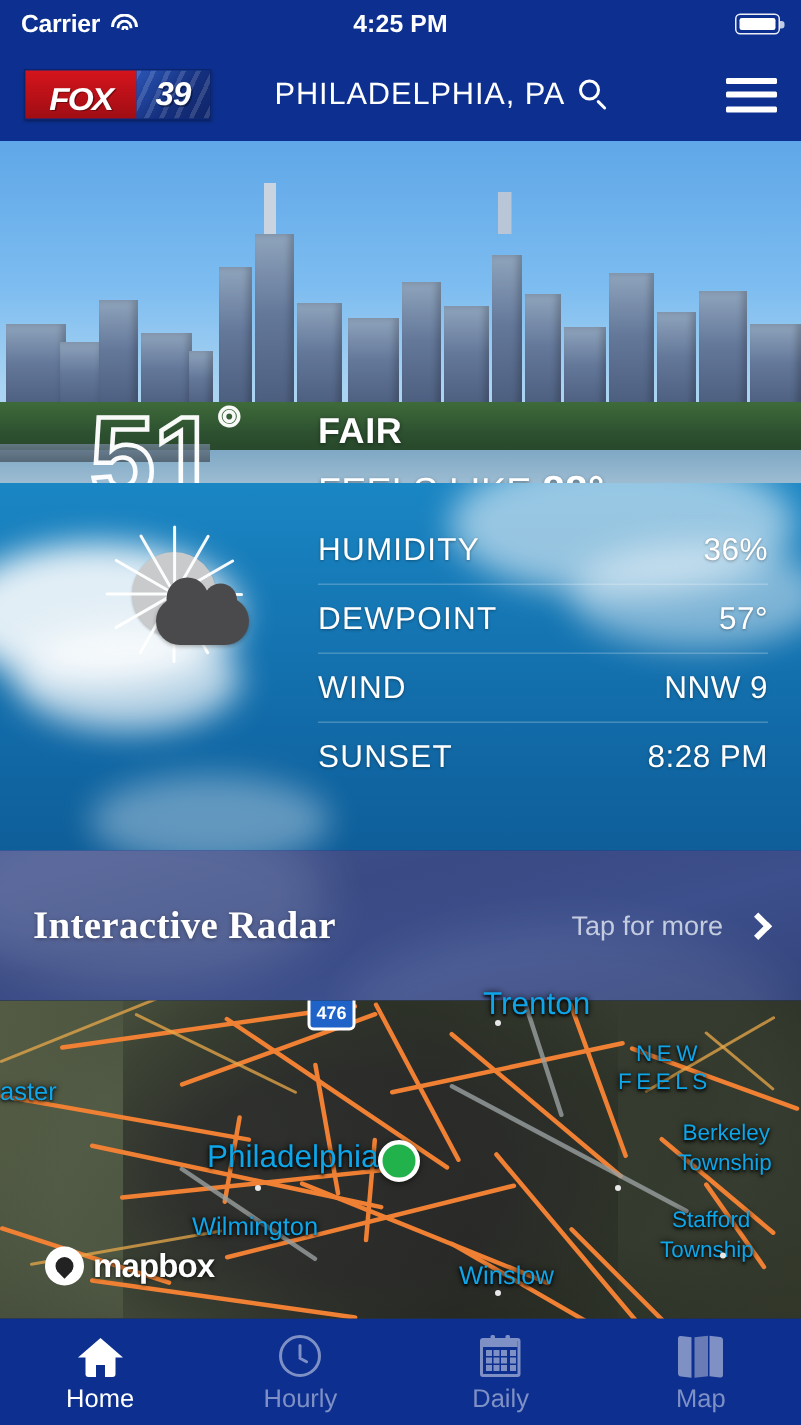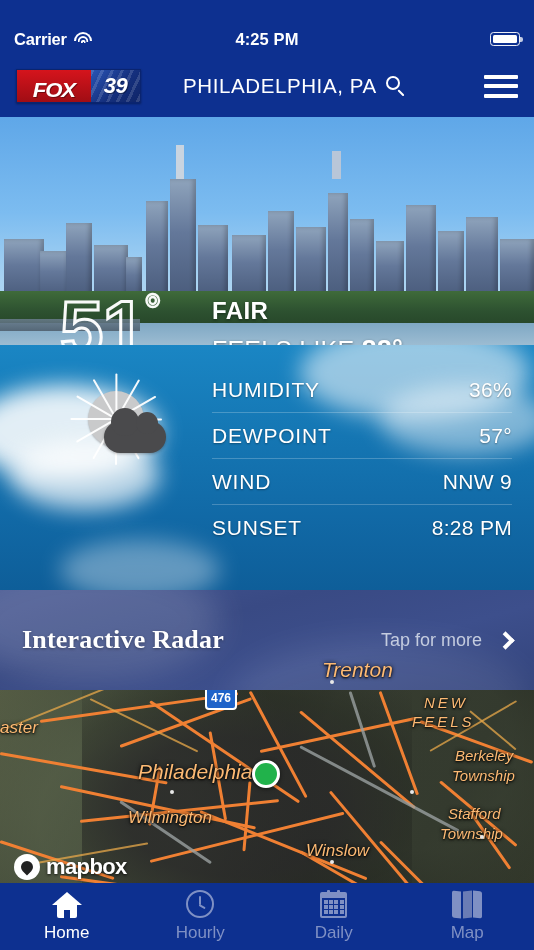--- a/index.html
+++ b/index.html
@@ -9,21 +9,21 @@
     background:#0b2f8a;
     overflow:hidden;
     -webkit-font-smoothing:antialiased;
   }
   .app { position:relative; width:534px; height:950px; overflow:hidden; background:#0d3090; }
 
   
   .statusbar {
     height:32px; background:#0d3090; color:#fff;
     display:flex; align-items:center; position:relative;
-    padding:0 14px; font-size:16px; font-weight:bold;margin-top:23px;
+    padding:0 14px; font-size:16px; font-weight:bold;
   }
   .sb-left { display:flex; align-items:center; gap:7px; }
   .sb-carrier { font-size:16.5px; font-weight:bold; letter-spacing:-0.2px; }
   .wifi-icon { width:19px; height:14px; position:relative; display:block; }
   .wifi-icon i {
     position:absolute; left:50%; border:2.2px solid #fff; border-bottom:none;
     border-radius:50% 50% 0 0 / 100% 100% 0 0; transform:translateX(-50%);
   }
   .wifi-icon i.w1 { width:18px; height:9px; top:0px; }
   .wifi-icon i.w2 { width:11px; height:6px; top:4px; }
@@ -159,30 +159,30 @@
   .map .urban { position:absolute; left:82px; top:0; width:330px; height:100%;
     background:radial-gradient(ellipse at 45% 55%, rgba(40,40,40,.82) 0 42%, rgba(35,38,32,.45) 70%, transparent 100%); }
   .rd { position:absolute; background:#f08033; height:3px; transform-origin:left center; border-radius:2px; }
   .rd.thin { height:2px; background:#e8a84a; opacity:.75; }
   .rd.gray { background:#9aa0a0; height:3px; opacity:.8; }
   .shield {
     position:absolute; left:205px; top:-4px; width:32px; height:24px; background:#1f63c9;
     border:2px solid #fff; border-radius:4px; color:#fff; font-size:12px; font-weight:bold;
     display:flex; align-items:center; justify-content:center; z-index:5;
   }
-  .mlabel { position:absolute; color:#fdba74; font-size:17px; z-index:6; text-shadow:0 0 4px rgba(0,0,0,.95), 0 1px 2px rgba(0,0,0,.9); white-space:nowrap;font-style:italic; }
+  .mlabel { position:absolute; color:#0ea5e9; font-size:17px; z-index:6; text-shadow:0 0 4px rgba(0,0,0,.95), 0 1px 2px rgba(0,0,0,.9); white-space:nowrap; }
   .mlabel.state { letter-spacing:3px; font-size:15px; }
   .mlabel.small { font-size:15px; }
   .mlabel.big { font-size:21px; }
   .mdot { position:absolute; width:4px; height:4px; background:#e8e8e8; border-radius:50%; z-index:6; }
   .locmark {
     position:absolute; left:252px; top:760px; width:28px; height:28px; border-radius:50%;
     background:#21b24b; border:3.5px solid #fff; box-shadow:0 1px 4px rgba(0,0,0,.55); z-index:8;
   }
-  .mapbox-logo { position:absolute; left:14px; bottom:22px; display:flex; align-items:center; gap:6px; z-index:8; }
+  .mapbox-logo { position:absolute; left:30px; bottom:22px; display:flex; align-items:center; gap:6px; z-index:8; }
   .mapbox-mark { width:26px; height:26px; border-radius:50%; background:#fff; display:flex; align-items:center; justify-content:center; }
   .mapbox-mark .inner { width:12px; height:12px; border-radius:50% 50% 50% 0; background:#222; transform:rotate(-45deg); }
   .mapbox-word { color:#fff; font-size:22px; font-weight:bold; letter-spacing:-0.6px; text-shadow:0 1px 3px rgba(0,0,0,.8); }
 
   
   .tabbar { position:absolute; left:0; right:0; bottom:0; height:67px; background:#0d3090; display:flex; }
   .tab { flex:1; display:flex; flex-direction:column; align-items:center; justify-content:center; gap:5px; }
   .tab .tlabel { font-size:17px; }
   .tab.active .tlabel { color:#ffffff; }
   .tab .tlabel { color:#7f90c4; }

